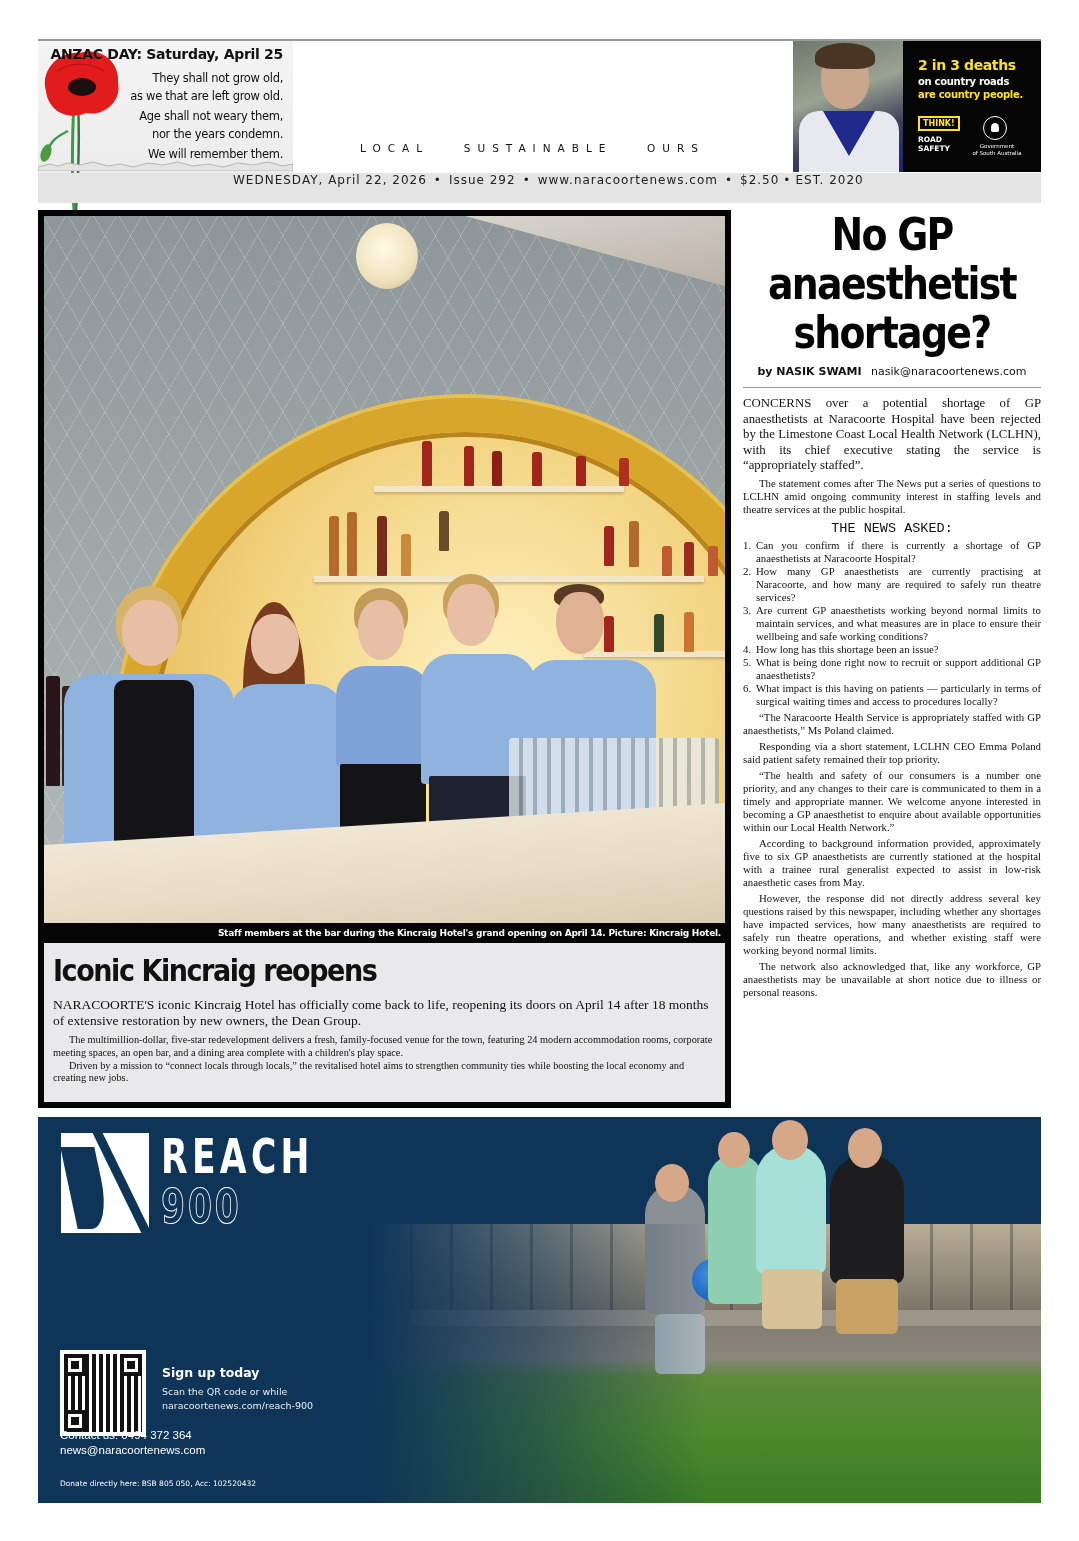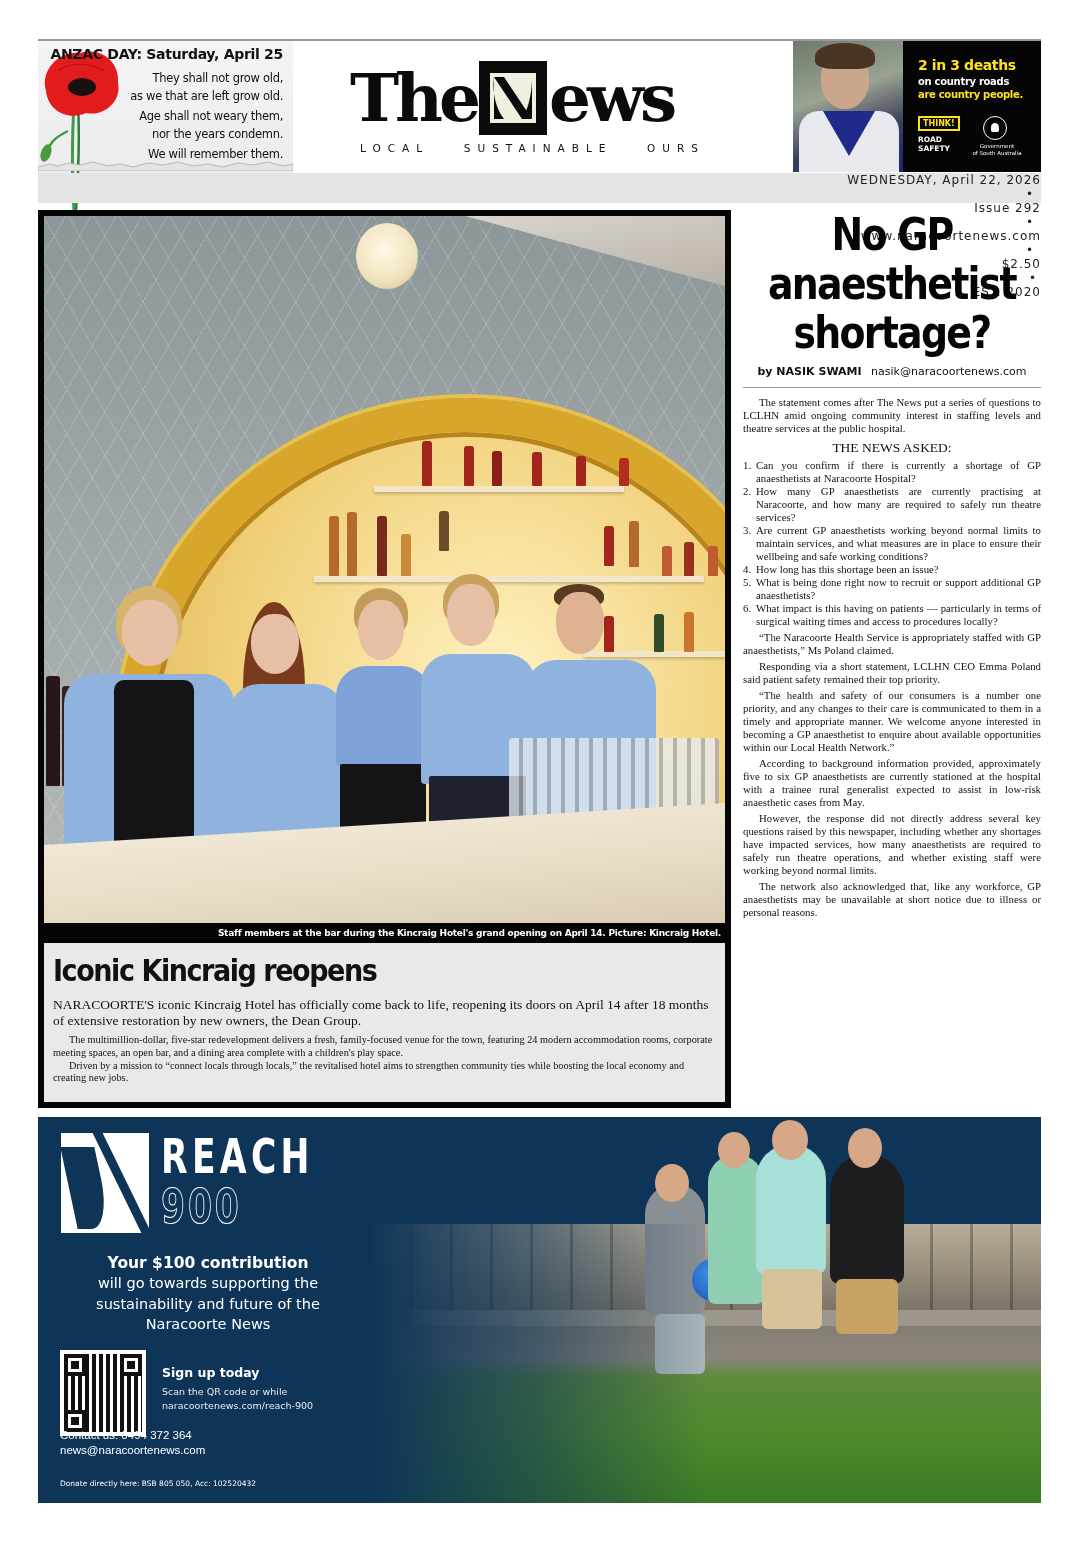--- a/index.html
+++ b/index.html
@@ -28,21 +28,21 @@
   .ad-photo .vee { position: absolute; left: 30px; top: 70px; width: 0; height: 0; border-left: 26px solid transparent; border-right: 26px solid transparent; border-top: 45px solid #1f2a8a; }
   .ad-head { position: absolute; left: 125px; top: 16px; font-family: "DejaVu Sans", sans-serif; font-weight: bold; color: #ffe21a; font-size: 14px; letter-spacing: -0.4px; }
   .ad-sub1 { position: absolute; left: 125px; top: 35px; font-family: "DejaVu Sans", sans-serif; font-weight: bold; color: #fff; font-size: 10px; letter-spacing: -0.3px; }
   .ad-sub2 { position: absolute; left: 125px; top: 48px; font-family: "DejaVu Sans", sans-serif; font-weight: bold; color: #ffe21a; font-size: 10px; letter-spacing: -0.3px; }
   .think { position: absolute; left: 125px; top: 75px; border: 2px solid #ffe21a; padding: 1px 3px; font-family: "DejaVu Sans", sans-serif; font-weight: bold; font-size: 8px; color: #ffe21a; }
   .road { position: absolute; left: 125px; top: 94px; font-family: "DejaVu Sans", sans-serif; font-weight: bold; font-size: 7.5px; color: #fff; line-height: 9px; }
   .govt-crest { position: absolute; left: 190px; top: 75px; width: 24px; height: 24px; border-radius: 50%; border: 1.5px solid #fff; }
   .govt-crest::after { content: ""; position: absolute; left: 7px; top: 6px; width: 8px; height: 9px; background: #fff; border-radius: 50% 50% 20% 20%; }
   .govt { position: absolute; left: 176px; top: 102px; text-align: center; width: 56px; font-family: "DejaVu Sans", sans-serif; font-size: 5.5px; color: #fff; line-height: 7px; }
 
-  .datebar { position: absolute; left: 38px; top: 173px; width: 1003px; height: 30px; background: #e4e4e4; display: flex; align-items: flex-end; padding-left: 195px; font-family: "DejaVu Sans", sans-serif; font-size: 12px; letter-spacing: 1px; color: #222; flex-direction: column; }
+  .datebar { position: absolute; left: 38px; top: 173px; width: 1003px; height: 30px; background: #e4e4e4; display: flex; align-items: flex-start; padding-left: 195px; font-family: "DejaVu Sans", sans-serif; font-size: 12px; letter-spacing: 1px; color: #222; }
   .datebar span.sep { margin: 0 7px; }
 
   
   .photo-frame { position: absolute; left: 38px; top: 210px; width: 693px; height: 898px; background: #050505; }
   .photo { position: absolute; left: 6px; top: 6px; width: 681px; height: 707px; overflow: hidden; background: #8f9a9c; }
   .wall { position: absolute; inset: 0; background:
       repeating-linear-gradient(60deg, rgba(255,255,255,0.18) 0 1px, transparent 1px 22px),
       repeating-linear-gradient(-60deg, rgba(255,255,255,0.18) 0 1px, transparent 1px 22px),
       linear-gradient(#8d9699, #b5bbba); }
   .ceiling { position: absolute; right: 0; top: 0; width: 260px; height: 70px; background: linear-gradient(170deg, #d9d5cd, #b9b2a8); clip-path: polygon(20% 0, 100% 0, 100% 100%, 0 0); }
@@ -65,21 +65,21 @@
 
   
   .side { position: absolute; left: 743px; top: 210px; width: 298px; }
   .side-head { text-align: center; font-family: "DejaVu Sans", sans-serif; font-weight: bold; font-size: 44px; line-height: 49px; letter-spacing: -2px; transform: scaleX(0.86); color: #050505; }
   .byline { text-align: center; margin-top: 8px; font-family: "DejaVu Sans", sans-serif; font-size: 11px; color: #111; }
   .byline b { margin-right: 6px; }
   .side-rule { margin: 9px 0 8px; height: 1px; background: #9a9a9a; }
   .side-intro { font-size: 12.8px; line-height: 15.6px; text-align: justify; color: #111; }
   .side-text { font-size: 10.8px; line-height: 13px; text-align: justify; color: #111; }
   .side-text p { text-indent: 16px; margin-top: 3px; }
-  .asked { text-align: center; font-family: Liberation Serif, serif; font-size: 13.5px; margin: 5px 0 3px; color: #111; }
+  .asked { text-align: center; font-family: Liberation Mono, monospace; font-size: 13.5px; margin: 5px 0 3px; color: #111; }
   .qlist { font-size: 10.8px; line-height: 13px; text-align: justify; list-style: none; }
   .qlist li { display: flex; }
   .qlist li .num { width: 13px; flex: none; }
 
   
   .reach { position: absolute; left: 38px; top: 1117px; width: 1003px; height: 386px; background: #0e3558; overflow: hidden; }
   .reach-photo { position: absolute; left: 332px; top: 107px; width: 671px; height: 279px; background: linear-gradient(#6f6e6a 0%, #827d72 35%, #8b857c 48%, #5d8a3a 55%, #4e8a2c 75%, #3b7a24 100%); }
   .reach-photo .fade { position: absolute; inset: 0; background: linear-gradient(90deg, #0e3558 0%, rgba(14,53,88,0.55) 25%, rgba(14,53,88,0) 50%); }
   .reach-photo .deck { position: absolute; left: 0; top: 0; width: 100%; height: 90px; background: repeating-linear-gradient(90deg, rgba(40,40,40,0.35) 0 3px, transparent 3px 40px), linear-gradient(#b8ad98, #7a7265); }
   .reach-photo .step { position: absolute; left: 40px; top: 86px; width: 100%; height: 16px; background: #9c968b; }
@@ -128,32 +128,20 @@
     <div>Age shall not weary them,</div>
     <div>nor the years condemn.</div>
     <div>We will remember them.</div>
   </div>
   <svg class="torn" viewBox="0 0 255 12" preserveAspectRatio="none">
     <path d="M0 8 L12 5 L20 7 L30 4 L42 6 L55 3 L70 7 L82 5 L95 8 L110 4 L125 6 L140 3 L155 7 L170 5 L185 8 L200 4 L215 6 L230 3 L245 7 L255 5 L255 12 L0 12 Z" fill="#e4e4e4" stroke="#a9a9a9" stroke-width="0.8"></path>
   </svg>
 </div>
 
 <div class="logo-wrap">
-  <div class="logo">
-    <span>The</span>
-    <span class="nbox">
-      <svg class="nin" viewBox="0 0 46 50">
-        <rect width="46" height="50" fill="#f1efe0"></rect>
-        <path d="M4 4 L14 4 L42 46 L32 46 Z" fill="#0b0b0b"></path>
-        <path d="M4 4 C 2 20, 6 36, 14 46 L4 46 Z" fill="#0b0b0b"></path>
-        <path d="M42 4 L42 46 L36 38 C 40 28, 42 16, 42 4 Z" fill="#0b0b0b"></path>
-      </svg>
-    </span>
-    <span>ews</span>
-  </div>
   <div class="tagline">
     <span>LOCAL</span>
     <span>SUSTAINABLE</span>
     <span>OURS</span>
   </div>
 </div>
 
 <div class="ad-road">
   <div class="ad-photo">
     <div class="jersey"></div>
@@ -268,20 +256,21 @@
   <div class="side-head">
     <div>No GP</div>
     <div>anaesthetist</div>
     <div>shortage?</div>
   </div>
   <div class="byline">
     <b>by NASIK SWAMI</b>
     <span>nasik@naracoortenews.com</span>
   </div>
   <div class="side-rule"></div>
+  <div class="side-intro">CONCERNS over a potential shortage of GP anaesthetists at Naracoorte Hospital have been rejected by the Limestone Coast Local Health Network (LCLHN), with its chief executive stating the service is “appropriately staffed”.</div>
   <div class="side-text">
     <p>The statement comes after The News put a series of questions to LCLHN amid ongoing community interest in staffing levels and theatre services at the public hospital.</p>
   </div>
   <div class="asked">THE NEWS ASKED:</div>
   <ul class="qlist">
     <li>
         <span class="num">1.</span>
         <span>Can you confirm if there is currently a shortage of GP anaesthetists at Naracoorte Hospital?</span>
       </li>
     <li>
@@ -335,26 +324,20 @@
     <div class="fade"></div>
   </div>
 
   <div class="reach-logo">
     <div class="cut"></div>
     <div class="cut2"></div>
   </div>
   <div class="reach-word">REACH</div>
   <div class="reach-num">900</div>
 
-  <div class="reach-msg">
-    <div class="bold">Your $100 contribution</div>
-    <div class="reg">will go towards supporting the</div>
-    <div class="reg">sustainability and future of the</div>
-    <div class="reg">Naracoorte News</div>
-  </div>
 
   <div class="qr">
     <div class="qr-grid">
       <div class="fp" style="left:0;top:0;"></div>
       <div class="fp" style="right:0;top:0;"></div>
       <div class="fp" style="left:0;bottom:0;"></div>
     </div>
   </div>
   <div class="signup">
     <div class="t">Sign up today</div>

